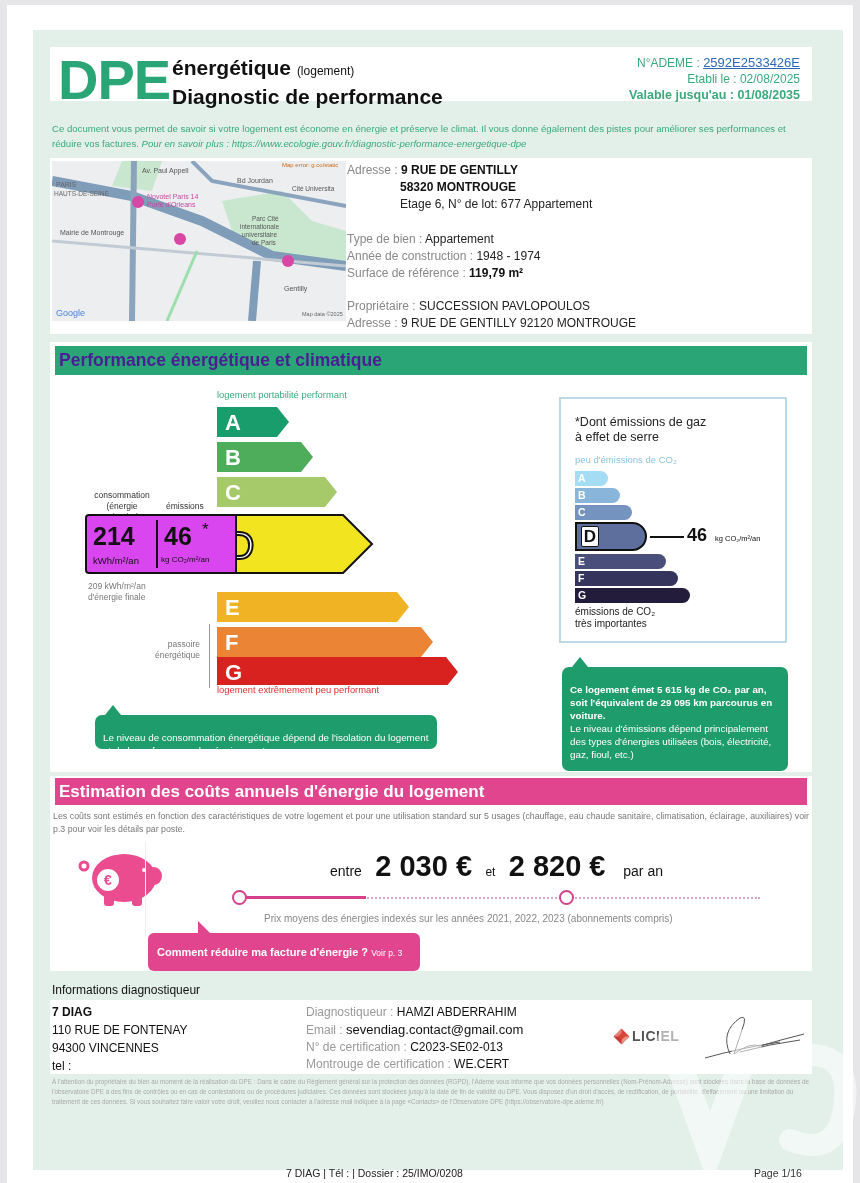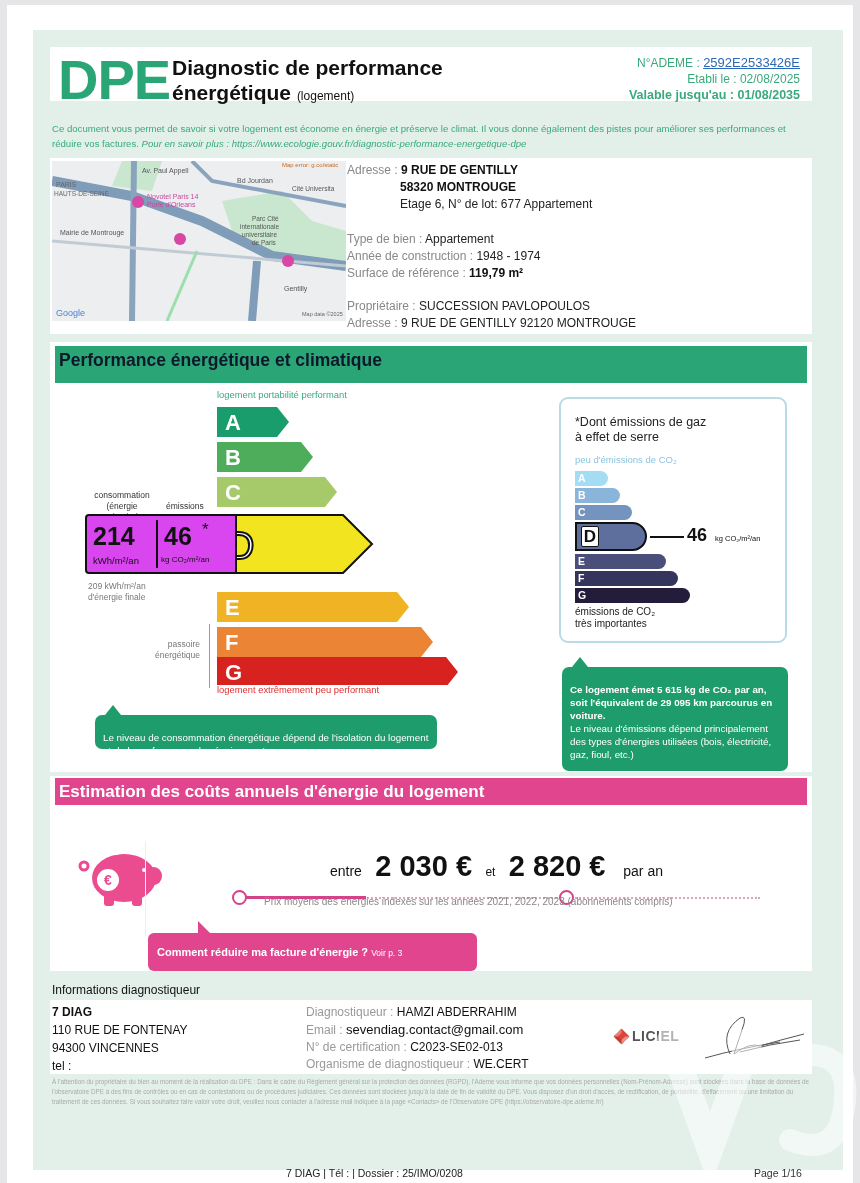--- a/index.html
+++ b/index.html
@@ -23,32 +23,32 @@
 
   
   .addr { left: 50px; top: 158px; width: 762px; height: 176px; }
   .map { position: absolute; left: 2px; top: 3px; width: 294px; height: 160px; background: #eef0f2; overflow: hidden; }
   .addr-info { position: absolute; left: 297px; top: 4px; font-size: 12px; line-height: 17px; color: #222; }
   .addr-info .lbl { color: #888; }
   .addr-info b { color: #111; }
 
   
   .perf { left: 50px; top: 342px; width: 762px; height: 430px; background: #fff; }
-  .sec-title-green { position: absolute; left: 5px; top: 4px; width: 752px; height: 37px; background: #2aa676; color: #0f172a; font-weight: bold; font-size: 17.5px; line-height: 29px; padding-left: 4px; }
+  .sec-title-green { position: absolute; left: 5px; top: 4px; width: 752px; height: 29px; background: #2aa676; color: #4c1d95; font-weight: bold; font-size: 17.5px; line-height: 29px; padding-left: 4px; }
   .lbl-top { position: absolute; left: 167px; top: 47px; font-size: 9.4px; color: #3aa97c; }
   .lbl-bot { position: absolute; left: 167px; top: 342px; font-size: 9.4px; color: #e03030; }
   .cls { position: absolute; left: 167px; height: 32px; color: #fff; font-weight: bold; font-size: 22px; line-height: 32px; padding-left: 8px; }
   .cls span { position: relative; z-index: 2; }
   .cls-big { position: absolute; left: 35px; top: 172px; height: 60px; }
   .big-box { position: absolute; left: 0; top: 0; width: 152px; height: 60px; border: 2px solid #111; border-radius: 4px 0 0 4px; background: #d946ef; }
   .num { position: absolute; top: 6px; font-size: 25px; font-weight: bold; color: #111; }
   .unit { position: absolute; top: 39px; font-size: 9.5px; color: #111; }
   .small-gray { position: absolute; font-size: 8.5px; color: #777; line-height: 11px; }
 
-  .ges { position: absolute; left: 509px; top: 55px; width: 228px; height: 246px; border: 2px solid #b8dbe6; border-radius: 9px; background: #fff; }
+  .ges { position: absolute; left: 509px; top: 55px; width: 228px; height: 246px; border: 2px solid #b8dbe6; border-radius: 0; background: #fff; }
   .ges-title { position: absolute; left: 14px; top: 16px; font-size: 12.5px; line-height: 15px; color: #222; }
   .ges-sub { position: absolute; left: 14px; top: 55px; font-size: 9.5px; color: #8cc3de; }
   .gbar { position: absolute; left: 14px; height: 15px; border-radius: 0 8px 8px 0; color: #fff; font-weight: bold; font-size: 10.5px; line-height: 15px; padding-left: 3px; }
   .ges-bot { position: absolute; left: 14px; top: 207px; font-size: 10px; line-height: 12px; color: #222; }
 
   .bubble { position: absolute; background: #1f9c6c; color: #fff; border-radius: 7px; font-size: 9.8px; line-height: 13px; padding: 16px 8px; }
   .bubble::before { content: ""; position: absolute; top: -10px; width: 0; height: 0; border-left: 8px solid transparent; border-right: 8px solid transparent; border-bottom: 10px solid #1f9c6c; }
   .b1 { left: 45px; top: 373px; width: 342px; height: 34px; }
   .b1::before { left: 10px; }
   .b2 { left: 512px; top: 325px; width: 226px; height: 104px; }
@@ -58,22 +58,22 @@
   .cost { left: 50px; top: 776px; width: 762px; height: 195px; background: #fff; }
   .sec-title-pink { position: absolute; left: 5px; top: 2px; width: 752px; height: 27px; background: #e0458e; color: #fff; font-weight: bold; font-size: 17px; line-height: 27px; padding-left: 4px; }
   .cost-desc { position: absolute; left: 3px; top: 34px; width: 756px; font-size: 8.8px; line-height: 13px; color: #777; text-align: justify; }
   .pig { position: absolute; left: 28px; top: 70px; width: 88px; height: 62px; }
   .range { position: absolute; left: 280px; top: 74px; color: #111; white-space: nowrap; }
   .range .sm { font-size: 14px; }
   .range .big { font-size: 29px; font-weight: bold; }
   .slider { position: absolute; left: 190px; top: 121px; width: 520px; height: 2px; border-top: 2px dotted #d6a7bf; }
   .slider-fill { position: absolute; left: 189px; top: 120px; width: 127px; height: 3px; background: #d4438a; }
   .knob { position: absolute; top: 114px; width: 15px; height: 15px; border: 2px solid #d4438a; border-radius: 50%; background: #fff; }
-  .prix { position: absolute; left: 214px; top: 120px; font-size: 10px; color: #888; }
-  .pink-bubble { position: absolute; left: 98px; top: 157px; width: 329px; height: 38px; background: #e0458e; border-radius: 6px; color: #fff; font-weight: bold; font-size: 11px; line-height: 38px; padding-left: 9px; }
+  .prix { position: absolute; left: 214px; top: 137px; font-size: 10px; color: #888; }
+  .pink-bubble { position: absolute; left: 98px; top: 157px; width: 272px; height: 38px; background: #e0458e; border-radius: 6px; color: #fff; font-weight: bold; font-size: 11px; line-height: 38px; padding-left: 9px; }
   .pink-bubble::before { content: ""; position: absolute; left: 50px; top: -12px; border-left: 0 solid transparent; border-right: 12px solid transparent; border-bottom: 12px solid #e0458e; }
   .pink-bubble small { font-weight: normal; font-size: 8.5px; }
   .vline { position: absolute; left: 95px; top: 65px; width: 1px; height: 95px; background: #eee; }
 
   
   .diag { left: 50px; top: 980px; width: 762px; height: 94px; }
   .diag-left { position: absolute; left: 2px; top: 3px; font-size: 12px; line-height: 18px; color: #111; }
   .diag-mid { position: absolute; left: 256px; top: 24px; font-size: 12px; line-height: 17px; color: #111; }
   .diag-mid .lbl { color: #999; }
   .liciel { position: absolute; left: 566px; top: 48px; font-size: 14px; font-weight: bold; color: #555; letter-spacing: 0.5px; }
@@ -89,22 +89,22 @@
 </head>
 <body>
 
 <div class="page">
   <div class="frame"></div>
 </div>
 
 <div class="card hdr">
   <div class="dpe-logo">DPE</div>
   <div class="title">
+    <div><span>énergétique</span> <small>(logement)</small></div>
     <div>Diagnostic de performance</div>
-    <div><span>énergétique</span> <small>(logement)</small></div>
   </div>
   <div class="ref">
     <div><span>N°ADEME : </span><a>2592E2533426E</a></div>
     <div>Etabli le : 02/08/2025</div>
     <div class="valid">Valable jusqu'au : 01/08/2035</div>
   </div>
 </div>
 
 <div class="intro">
   <span>Ce document vous permet de savoir si votre logement est économe en énergie et préserve le climat. Il vous donne également des pistes pour améliorer ses performances et réduire vos factures. </span><i>Pour en savoir plus : https://www.ecologie.gouv.fr/diagnostic-performance-energetique-dpe</i>
@@ -239,20 +239,21 @@
     <div>Pour l'améliorer, voir pages 4 à 6</div>
   </div>
   <div class="bubble b2">
     <div style="font-weight:bold">Ce logement émet 5 615 kg de CO₂ par an, soit l'équivalent de 29 095 km parcourus en voiture.</div>
     <div>Le niveau d'émissions dépend principalement des types d'énergies utilisées (bois, électricité, gaz, fioul, etc.)</div>
   </div>
 </div>
 
 <div class="card cost">
   <div class="sec-title-pink">Estimation des coûts annuels d'énergie du logement</div>
+  <div class="cost-desc">Les coûts sont estimés en fonction des caractéristiques de votre logement et pour une utilisation standard sur 5 usages (chauffage, eau chaude sanitaire, climatisation, éclairage, auxiliaires) voir p.3 pour voir les détails par poste.</div>
   <svg class="pig" viewBox="0 0 88 62">
     <ellipse cx="46" cy="32" rx="32" ry="24" fill="#ea4c8f"></ellipse>
     <rect x="26" y="46" width="10" height="14" rx="3" fill="#ea4c8f"></rect>
     <rect x="54" y="46" width="10" height="14" rx="3" fill="#ea4c8f"></rect>
     <ellipse cx="76" cy="30" rx="8" ry="9" fill="#ea4c8f"></ellipse>
     <circle cx="6" cy="20" r="4" fill="none" stroke="#ea4c8f" stroke-width="3"></circle>
     <path d="M38 8 Q46 2 56 8" stroke="#fff" stroke-width="3" fill="none"></path>
     <circle cx="66" cy="24" r="2" fill="#fff"></circle>
     <circle cx="30" cy="34" r="11" fill="#fff"></circle>
     <text x="30" y="39" font-size="14" font-weight="bold" text-anchor="middle" fill="#ea4c8f" font-family="Liberation Sans, sans-serif">€</text>
@@ -280,21 +281,21 @@
   <div class="diag-left">
     <div style="font-weight:bold">7 DIAG</div>
     <div>110 RUE DE FONTENAY</div>
     <div>94300 VINCENNES</div>
     <div>tel :</div>
   </div>
   <div class="diag-mid" style="top:4px">
     <div><span class="lbl">Diagnostiqueur : </span><span>HAMZI ABDERRAHIM</span></div>
     <div style="font-size:13px"><span class="lbl" style="font-size:12px">Email : </span><span>sevendiag.contact@gmail.com</span></div>
     <div><span class="lbl">N° de certification : </span><span>C2023-SE02-013</span></div>
-    <div><span class="lbl">Organisme de diagnostiqueur : </span><span>WE.CERT</span></div>
+    <div><span class="lbl">Montrouge de certification : </span><span>WE.CERT</span></div>
   </div>
   <div class="liciel" style="top:28px"><span class="diamond"></span><span>LICIEL</span></div>
   <svg class="sig" style="top:12px" viewBox="0 0 110 50">
     <path d="M30 42 Q20 20 40 6 Q48 2 42 18 Q36 36 34 42 Q50 30 60 34 Q80 28 104 22 M40 40 Q70 32 100 28 M5 46 Q40 36 80 30" stroke="#555" stroke-width="1" fill="none"></path>
   </svg>
 </div>
 
 <div class="legal">À l'attention du propriétaire du bien au moment de la réalisation du DPE : Dans le cadre du Règlement général sur la protection des données (RGPD), l'Ademe vous informe que vos données personnelles (Nom-Prénom-Adresse) sont stockées dans la base de données de l'observatoire DPE à des fins de contrôles ou en cas de contestations ou de procédures judiciaires. Ces données sont stockées jusqu'à la date de fin de validité du DPE. Vous disposez d'un droit d'accès, de rectification, de portabilité, d'effacement ou une limitation du traitement de ces données. Si vous souhaitez faire valoir votre droit, veuillez nous contacter à l'adresse mail indiquée à la page «Contacts» de l'Observatoire DPE (https://observatoire-dpe.ademe.fr/)</div>
 
 <svg class="wm" viewBox="0 0 210 150">

